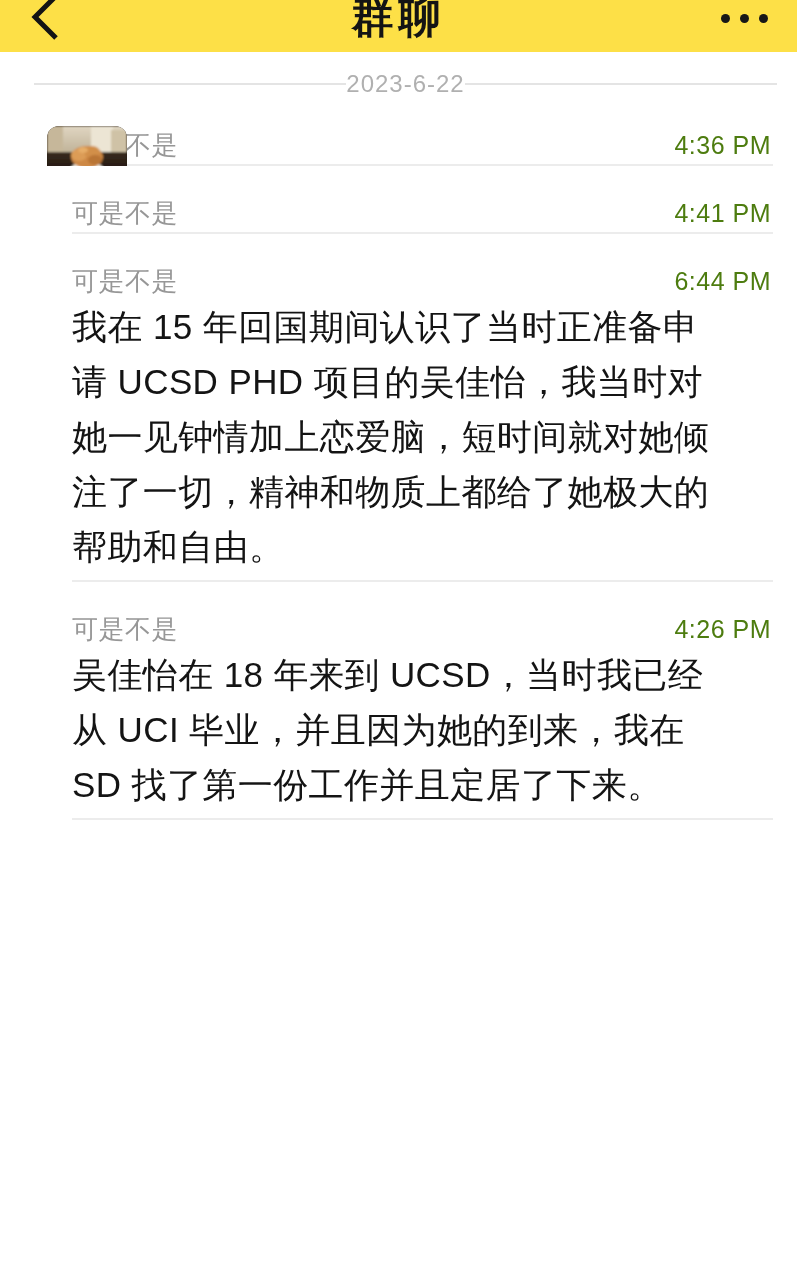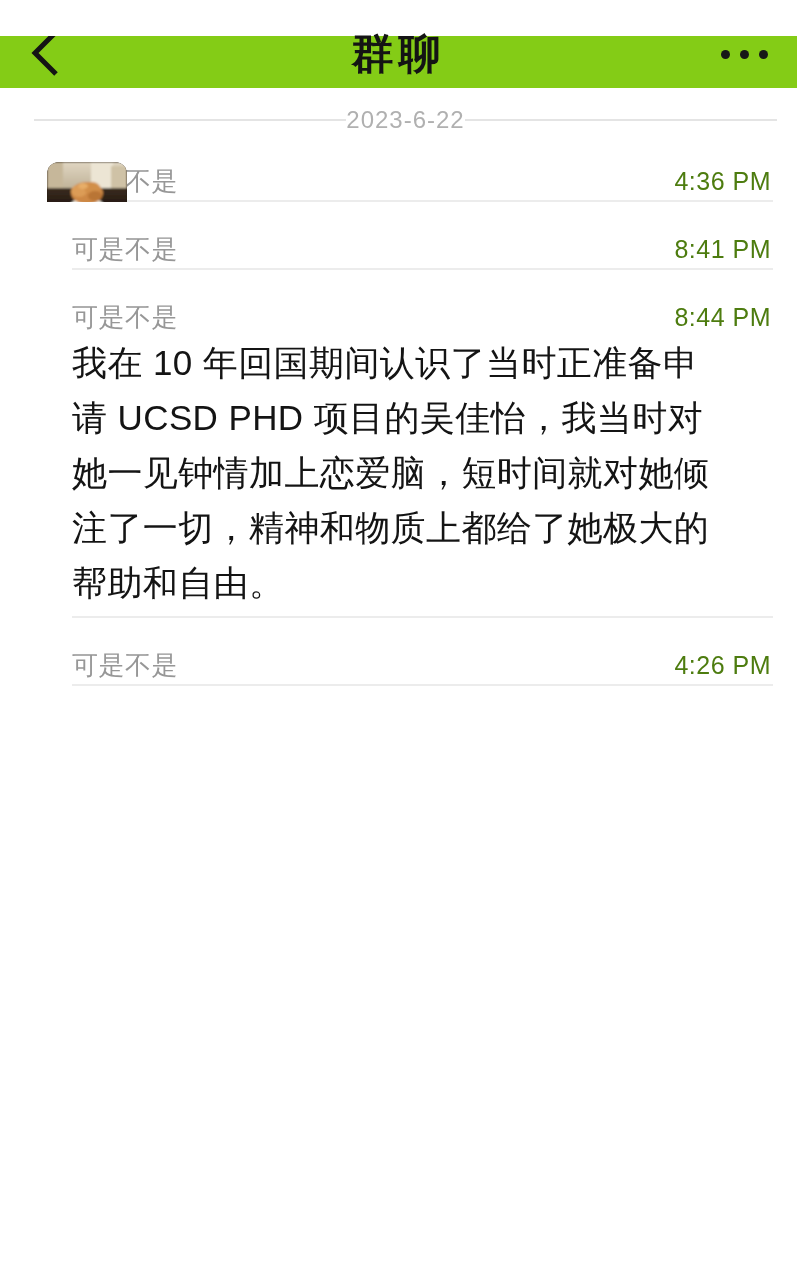--- a/index.html
+++ b/index.html
@@ -8,22 +8,21 @@
     background: #ffffff;
     font-family: "Liberation Sans", "DejaVu Sans", sans-serif;
     overflow: hidden;
     position: relative;
   }
 
   
   .navbar {
     position: relative;
     height: 52px;
-    background: #84cc16;
-    margin-top: 36px;
+    background: #fde047;
   }
   .back-btn {
     position: absolute;
     left: 30px;
     top: 0;
     width: 34px;
     height: 44px;
     cursor: pointer;
   }
   .back-btn svg { display: block; }
@@ -192,39 +191,42 @@
     <div class="msg-head">
       <span class="sender">可是不是</span>
       <span class="time">4:36 PM</span>
     </div>
     <div class="msg-divider"></div>
   </article>
 
   <article class="message">
     <div class="msg-head">
       <span class="sender">可是不是</span>
-      <span class="time">8:41 PM</span>
-    </div>
-    <div class="msg-divider"></div>
-  </article>
-
-  <article class="message">
-    <div class="msg-head">
-      <span class="sender">可是不是</span>
-      <span class="time">8:44 PM</span>
-    </div>
-    <div class="msg-body">我在 10 年回国期间认识了当时正准备申
+      <span class="time">4:41 PM</span>
+    </div>
+    <div class="msg-divider"></div>
+  </article>
+
+  <article class="message">
+    <div class="msg-head">
+      <span class="sender">可是不是</span>
+      <span class="time">6:44 PM</span>
+    </div>
+    <div class="msg-body">我在 15 年回国期间认识了当时正准备申
 请 UCSD PHD 项目的吴佳怡，我当时对
 她一见钟情加上恋爱脑，短时间就对她倾
 注了一切，精神和物质上都给了她极大的
 帮助和自由。</div>
     <div class="msg-divider"></div>
   </article>
 
   <article class="message">
     <div class="msg-head">
       <span class="sender">可是不是</span>
       <span class="time">4:26 PM</span>
     </div>
+    <div class="msg-body">吴佳怡在 18 年来到 UCSD，当时我已经
+从 UCI 毕业，并且因为她的到来，我在
+SD 找了第一份工作并且定居了下来。</div>
     <div class="msg-divider"></div>
   </article>
 
 </main>
 
 </body></html>

